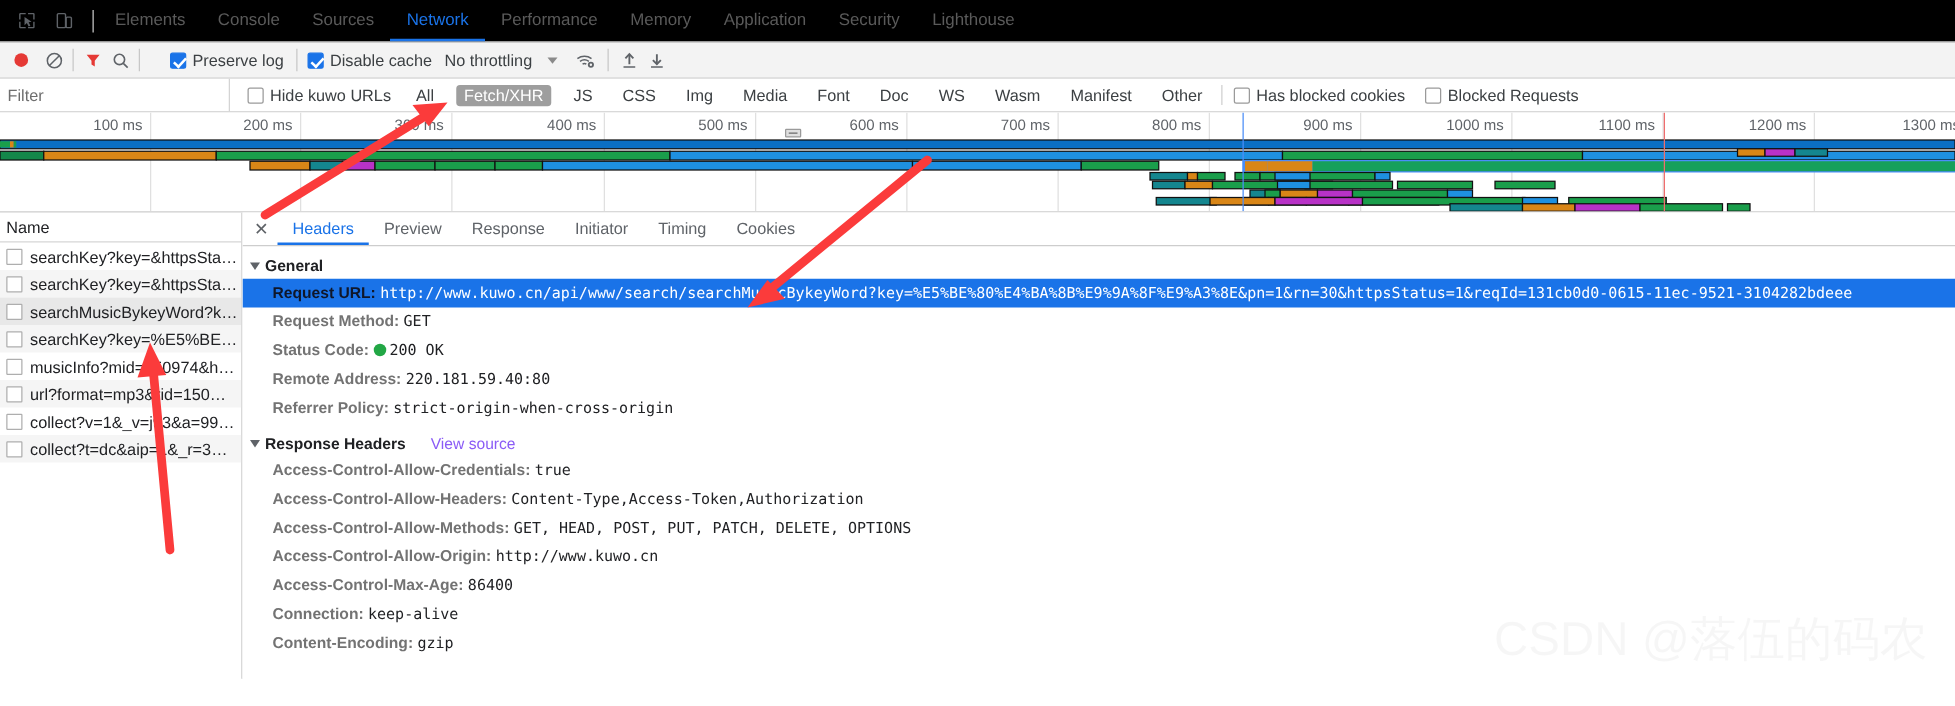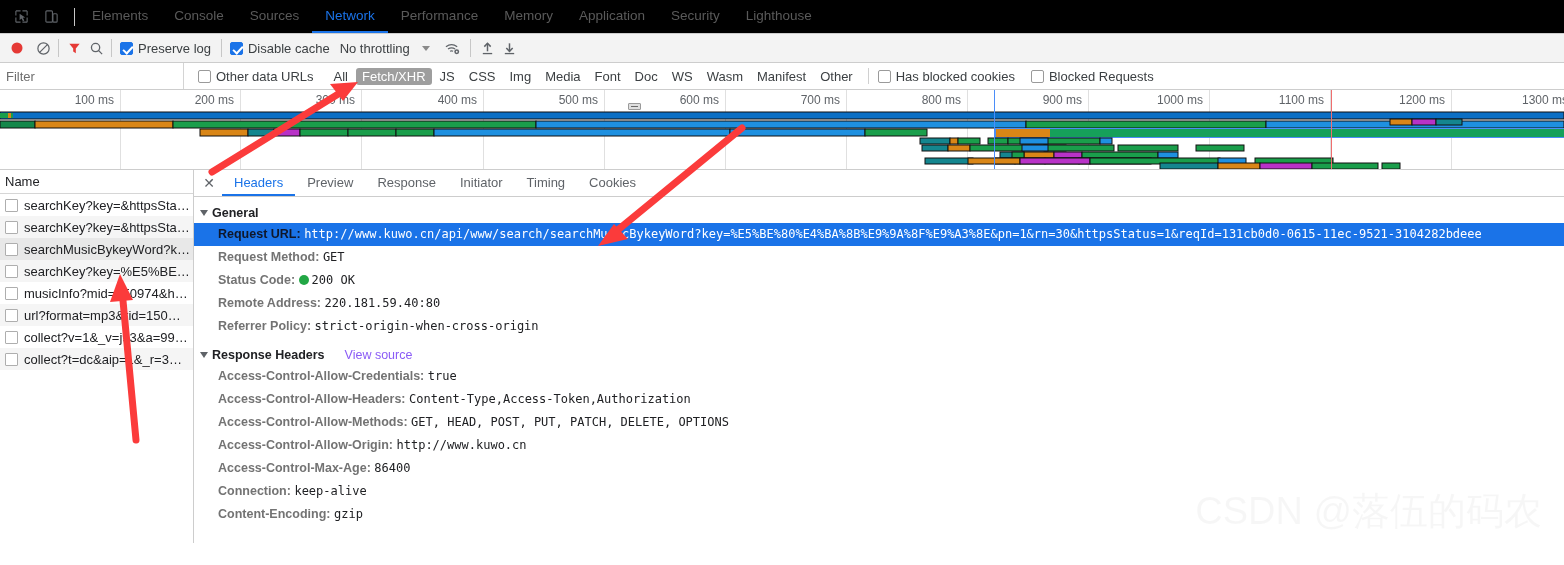--- a/index.html
+++ b/index.html
@@ -98,21 +98,21 @@
     width: 184px; height: 26px;
     border: none; outline: none;
     border-right: 1px solid #d4d4d4;
     padding: 0 6px;
     font-size: 13px;
     font-family: "Liberation Sans", sans-serif;
     color: #202124;
     background: transparent;
   }
   .filter-input::placeholder { color: #6e6e6e; }
-  .ftypes { display: flex; align-items: center; gap: 2px; padding-left: 12px; }
+  .ftypes { display: flex; align-items: center; gap: 12px; padding-left: 12px; }
   .ftype {
     padding: 1px 6px; border-radius: 3px;
     cursor: pointer; color: #3c4043; font-size: 13px;
     white-space: nowrap;
   }
   .ftype.selected { background: #9e9e9e; color: #fff; }
   .fsep { width: 1px; height: 16px; background: #d0d0d0; margin: 0 9px; }
 
   
   .overview {
@@ -314,21 +314,21 @@
         <path d="M2.5 3 H13.5 L9.4 8 V13 L6.6 11.3 V8 Z" fill="#e53935"></path>
       </svg>
     </div>
     <div class="icon-btn">
       <svg width="15" height="15" viewBox="0 0 16 16">
         <circle cx="7" cy="7" r="4.4" stroke="#5f6368" stroke-width="1.4" fill="none"></circle>
         <line x1="10.3" y1="10.3" x2="14" y2="14" stroke="#5f6368" stroke-width="1.4"></line>
       </svg>
     </div>
     <div class="vsep"></div>
-    <label class="chk-wrap" style="margin-left:4px;">
+    <label class="chk-wrap" style="margin-left:20px;">
       <span class="chk checked"></span>
       <span>Preserve log</span>
     </label>
     <div class="vsep" style="margin:0 8px;"></div>
     <label class="chk-wrap">
       <span class="chk checked"></span>
       <span>Disable cache</span>
     </label>
     <span class="throttle-label">No throttling</span>
     <div class="caret-dn"></div>
@@ -355,21 +355,21 @@
         <path d="M4.6 7.5 L8 11 L11.4 7.5" stroke="#5f6368" stroke-width="1.6" fill="none"></path>
         <line x1="3" y1="13.4" x2="13" y2="13.4" stroke="#5f6368" stroke-width="1.4"></line>
       </svg>
     </div>
   </div>
 
   <div class="filterbar">
     <input class="filter-input" type="text" placeholder="Filter" style="">
     <label class="chk-wrap" style="margin-left:14px;">
       <span class="chk"></span>
-      <span>Other data URLs</span>
+      <span>Hide kuwo URLs</span>
     </label>
     <div class="ftypes">
       <span class="ftype">All</span>
       <span class="ftype selected">Fetch/XHR</span>
       <span class="ftype">JS</span>
       <span class="ftype">CSS</span>
       <span class="ftype">Img</span>
       <span class="ftype">Media</span>
       <span class="ftype">Font</span>
       <span class="ftype">Doc</span>

